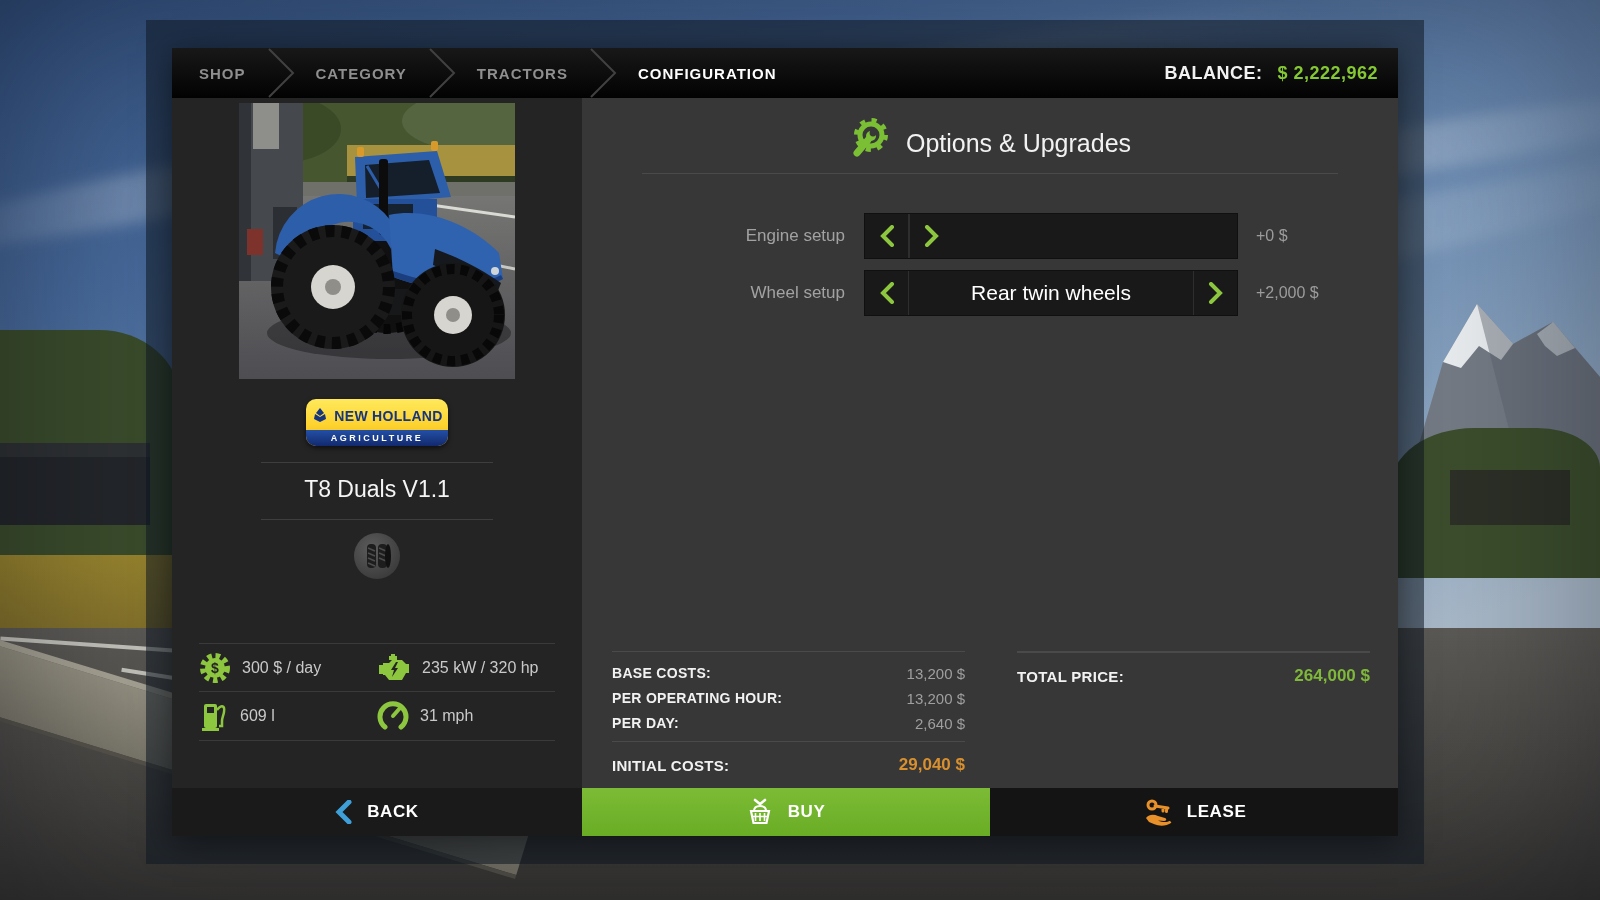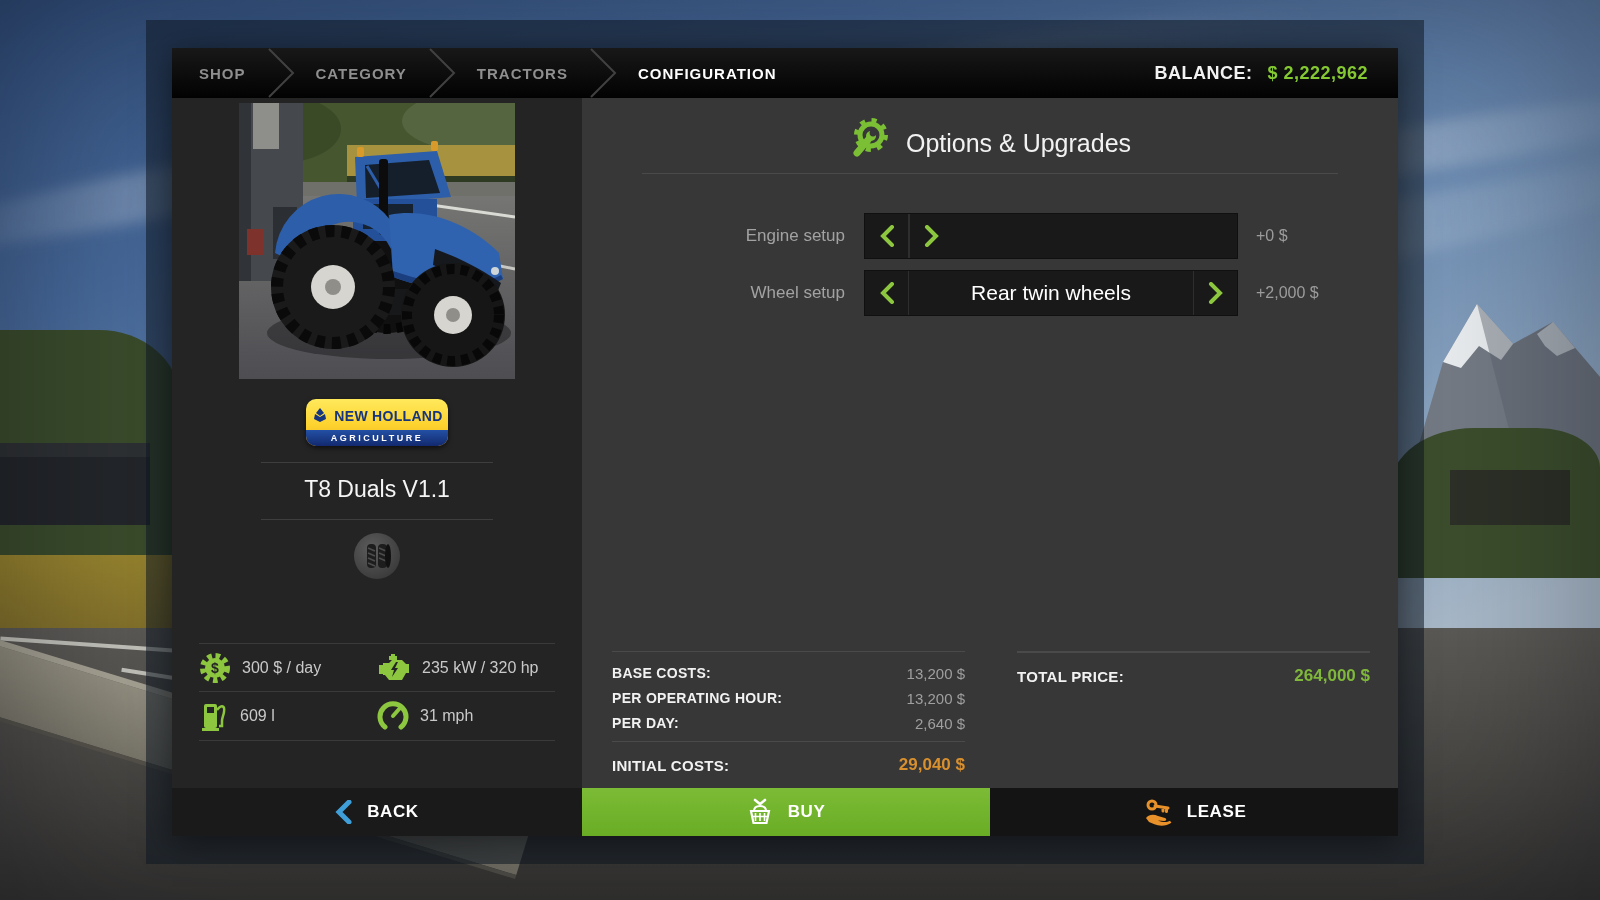--- a/index.html
+++ b/index.html
@@ -39,21 +39,21 @@
     background:rgba(14,23,34,0.55); }
   .dialog { position:absolute; left:26px; top:28px; width:1226px; height:788px;
     display:flex; flex-direction:column; box-shadow:0 6px 30px rgba(0,0,0,0.5); }
 
   
   .crumbbar { height:50px; background:linear-gradient(#181818,#020202); display:flex; align-items:center; flex:none; }
   .crumb { font-size:15px; font-weight:bold; letter-spacing:1px; color:#8f8f8f; padding:0 20px; cursor:pointer; }
   .crumb.first { padding-left:27px; }
   .crumb.active { color:#ffffff; }
   .crumb-sep { width:30px; height:50px; flex:none; }
-  .balance { margin-left:auto; display:flex; align-items:baseline; padding-right:30px; gap:15px; }
+  .balance { margin-left:auto; display:flex; align-items:baseline; padding-right:20px; gap:15px; }
   .balance-label { color:#f2f2f2; font-weight:bold; font-size:18px; letter-spacing:0.5px; }
   .balance-value { color:#84c832; font-weight:bold; font-size:18px; letter-spacing:0.5px; }
 
   .main { flex:1; display:flex; min-height:0; }
 
   
   .left-panel { width:410px; background:#242424; position:relative; flex:none; }
   .vehicle-image { width:276px; height:276px; margin:5px auto 0; display:block; background:#555; }
   .brand-logo { width:142px; height:47px; margin:20px auto 0; position:relative; border-radius:10px;
     background:linear-gradient(#ffe95c 0%,#fdd32f 55%,#f0b51e 100%);

